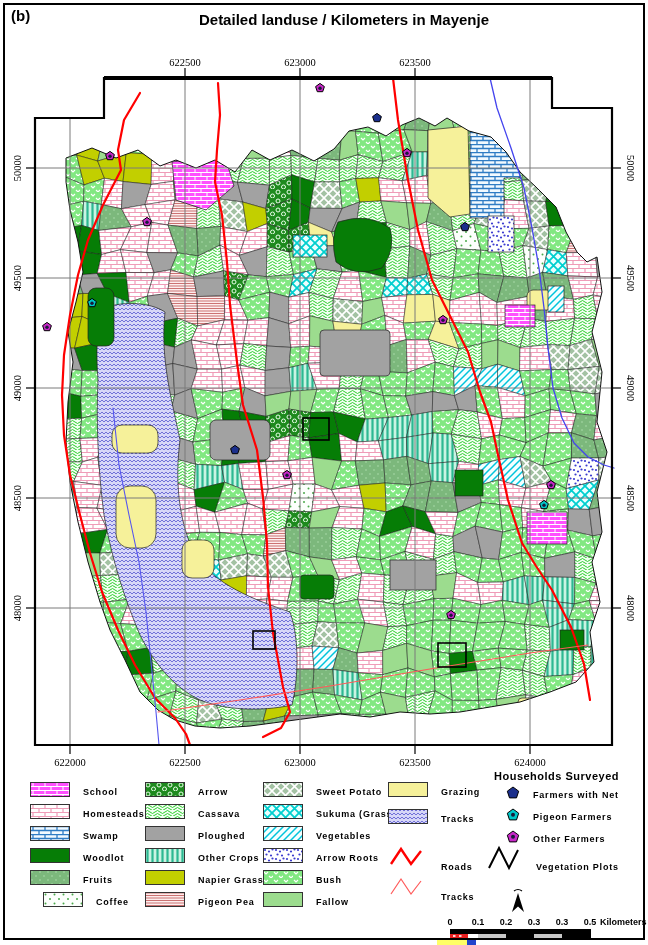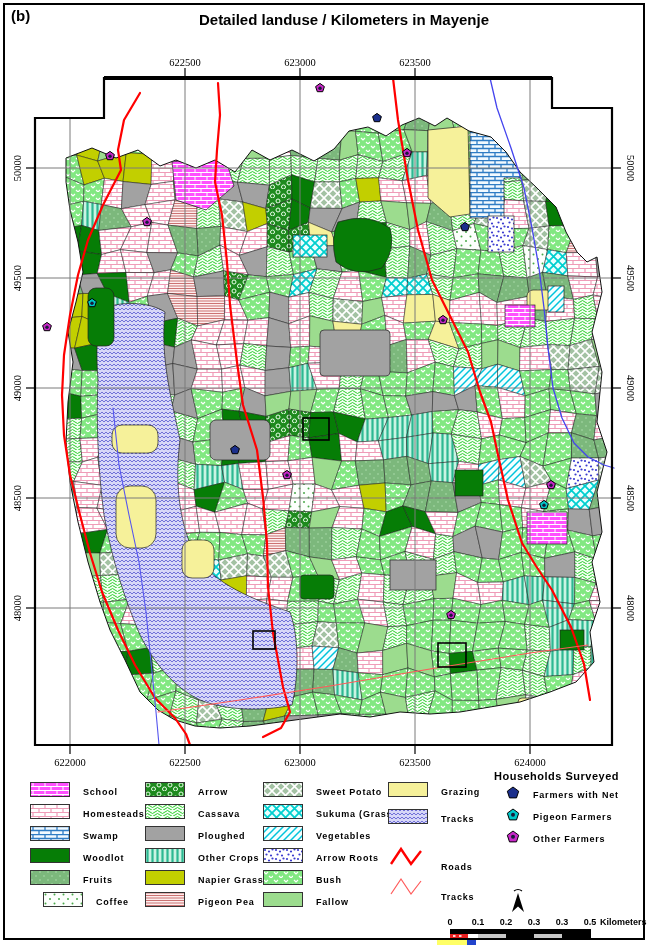--- a/index.html
+++ b/index.html
@@ -1061,20 +1061,26 @@
       </svg>
     <span class="ll">Pigeon Farmers</span>
   </div>
   <div class="li" style="left:506px;top:830px">
     <svg width="14" height="14">
         <path d="M7,1 L12.7,5.2 L10.5,11.9 L3.5,11.9 L1.3,5.2 Z" fill="#c828c8" stroke="#000"></path>
         <circle cx="7" cy="6.8" r="2" fill="#1a1a3a"></circle>
       </svg>
     <span class="ll">Other Farmers</span>
   </div>
+  <div class="li" style="left:487px;top:844px">
+    <svg width="36" height="28">
+        <path d="M2,24 L12,4 L22,24 L31,6" stroke="#000" stroke-width="2" fill="none"></path>
+      </svg>
+    <span class="ll">Vegetation Plots</span>
+  </div>
 
   <svg style="position:absolute;left:508px;top:888px" width="20" height="28">
     <path d="M10,5 L4,24 L10,18.5 L16,24 Z" fill="#000"></path>
     <path d="M6,3 Q10,0 14,3" fill="none" stroke="#000" stroke-width="1.2"></path>
   </svg>
 
   <div style="position:absolute;left:444px;top:917px;width:204px;height:26px">
     <span class="sb-lab" style="left:6px;transform:translateX(-50%)">0</span>
     <span class="sb-lab" style="left:34px;transform:translateX(-50%)">0.1</span>
     <span class="sb-lab" style="left:62px;transform:translateX(-50%)">0.2</span>

